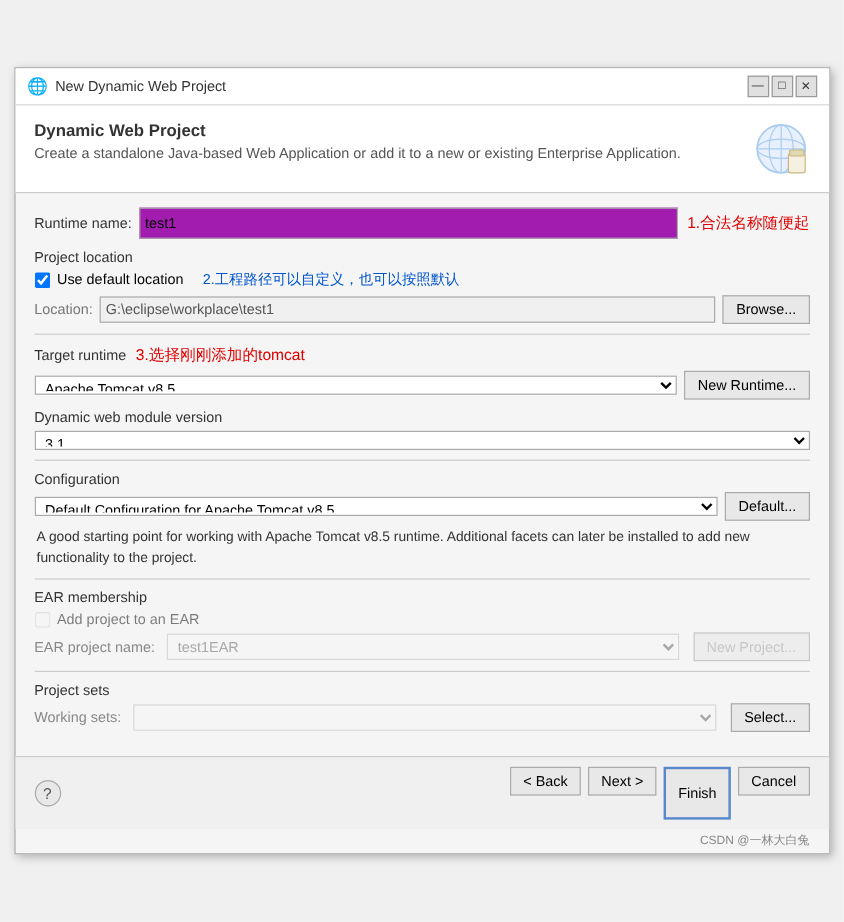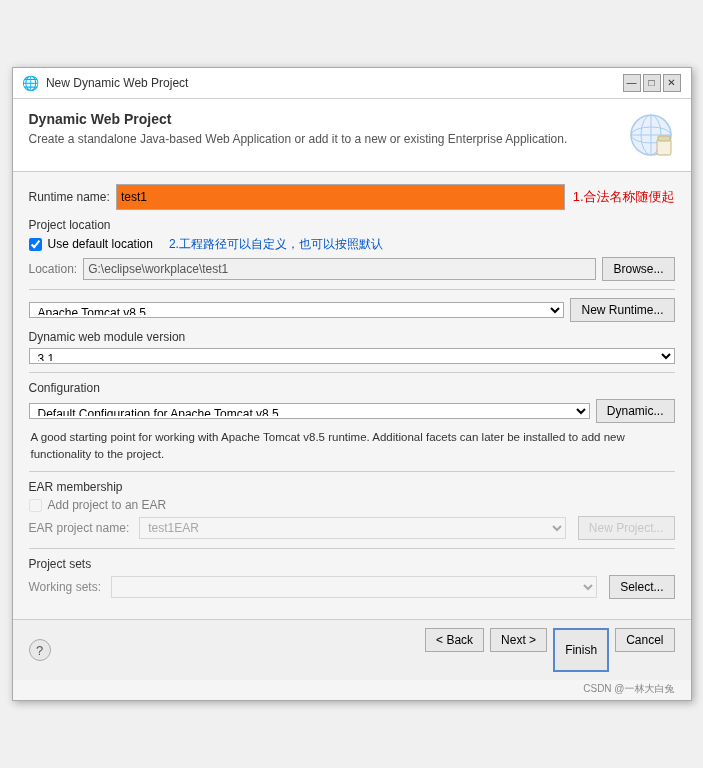--- a/index.html
+++ b/index.html
@@ -96,21 +96,21 @@
       color: #333;
       margin-right: 6px;
       white-space: nowrap;
     }
     .form-input {
       flex: 1;
       border: 1px solid #aaa;
       padding: 12px 4px;
       font-size: 12px;
       height: 22px;
-      background: #f97316;
+      background: #a21caf;
       outline: none;
     }
     .section-label {
       font-size: 12px;
       color: #333;
       margin-bottom: 4px;
       margin-top: 8px;
     }
     .annotation-red {
       color: #e00000;
@@ -334,20 +334,24 @@
     </div>
     <div class="location-row">
       <span class="location-label">Location:</span>
       <input class="location-input" type="text" value="G:\eclipse\workplace\test1" style="">
       <button class="btn" style="margin-left:6px;">Browse...</button>
     </div>
 
     <hr class="divider">
 
     <div>
+      <div style="display:flex;align-items:center;margin-bottom:4px;">
+        <span class="section-label" style="margin-top:0;margin-bottom:0;">Target runtime</span>
+        <span class="annotation-red">3.选择刚刚添加的tomcat</span>
+      </div>
       <div class="dropdown-row">
         <select class="dropdown">
           <option>Apache Tomcat v8.5</option>
         </select>
         <button class="btn">New Runtime...</button>
       </div>
     </div>
 
     <div>
       <div class="section-label">Dynamic web module version</div>
@@ -359,21 +363,21 @@
     </div>
 
     <hr class="divider">
 
     <div>
       <div class="section-label">Configuration</div>
       <div class="dropdown-row">
         <select class="dropdown">
           <option>Default Configuration for Apache Tomcat v8.5</option>
         </select>
-        <button class="btn">Dynamic...</button>
+        <button class="btn">Default...</button>
       </div>
       <div class="config-desc">A good starting point for working with Apache Tomcat v8.5 runtime. Additional facets can later be installed to add new functionality to the project.</div>
     </div>
 
     <hr class="divider">
 
     <div class="ear-membership">
       <div class="section-label">EAR membership</div>
       <div class="checkbox-row" style="opacity:0.5;">
         <input type="checkbox" id="addEar" disabled="" style="">

